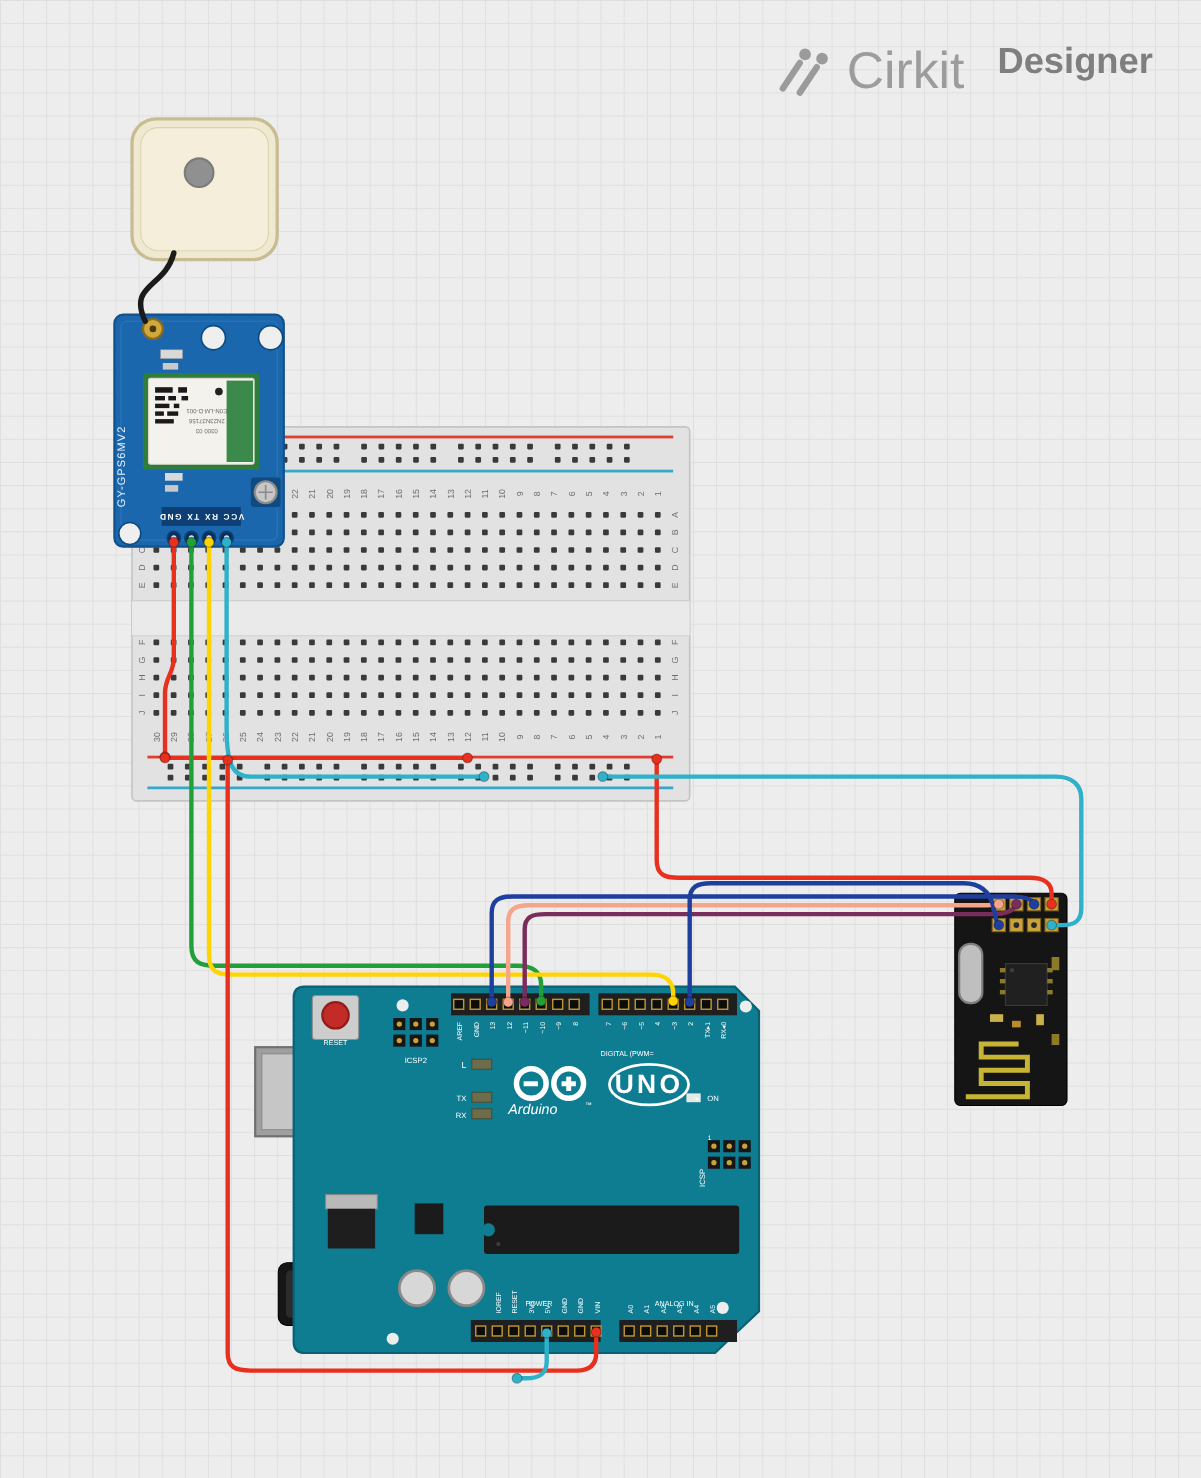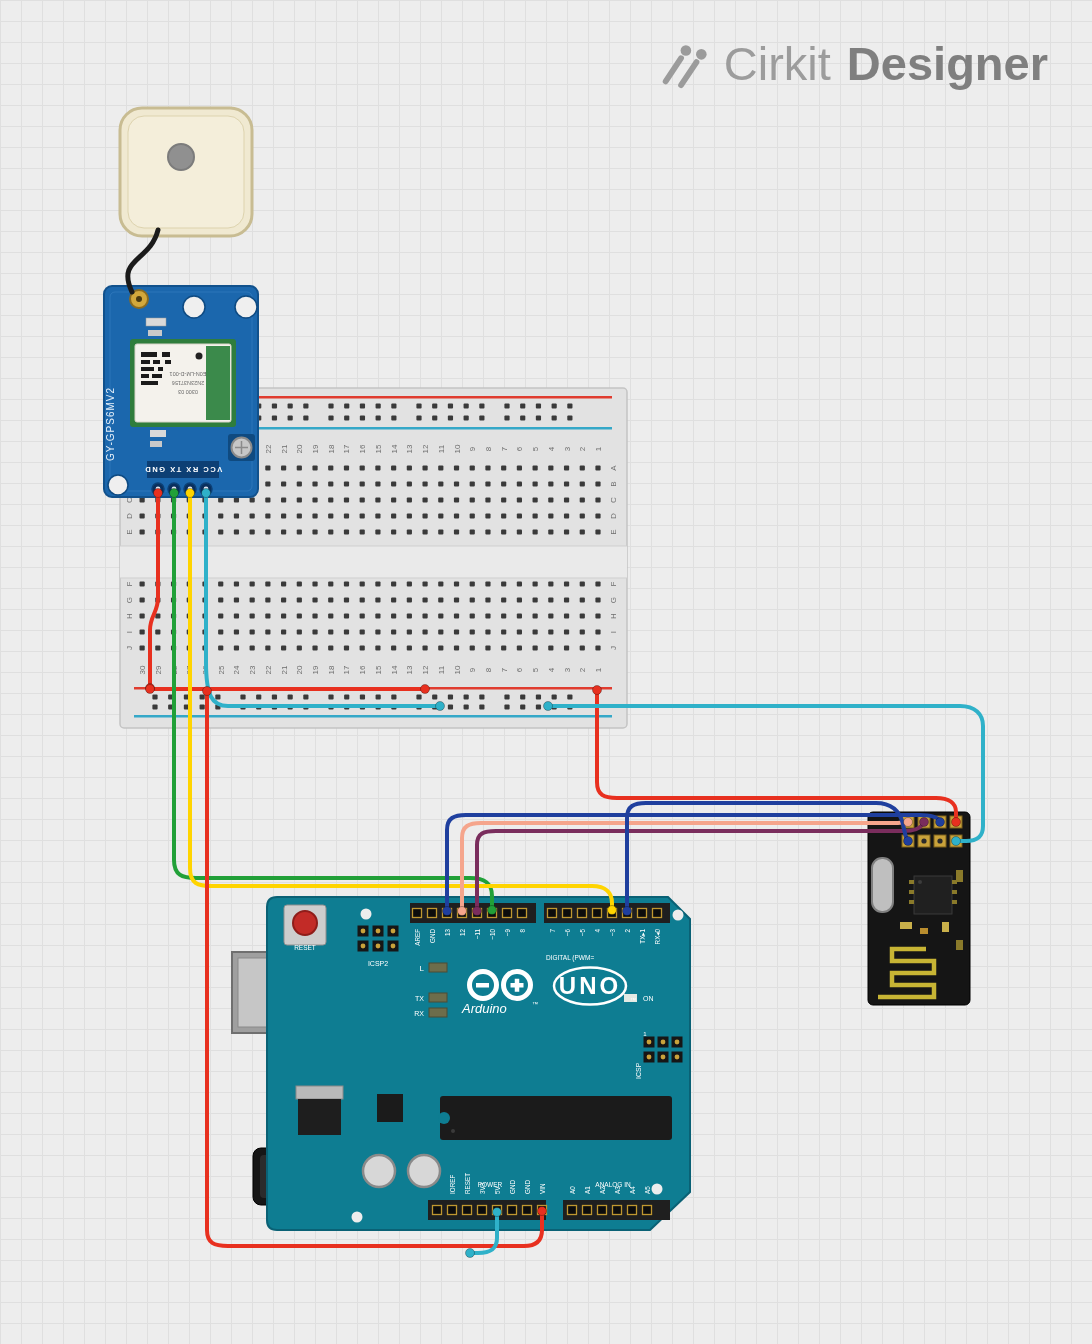--- a/index.html
+++ b/index.html
@@ -6,23 +6,23 @@
   body{margin:0;background:#e9e9e9}
   .canvas{
     position:relative;width:1092px;height:1344px;overflow:hidden;
     background-color:#ededed;
     background-image:linear-gradient(#dfdfdf 1px,transparent 1px),
                      linear-gradient(90deg,#dfdfdf 1px,transparent 1px);
     background-size:21px 21px;
     font-family:"Liberation Sans",sans-serif;
   }
   #scene{position:absolute;left:0;top:0}
-  .brand{position:absolute;top:36px;right:44px;display:flex;align-items:center;gap:14px;user-select:none}
+  .brand{position:absolute;top:36px;right:44px;display:flex;gap:14px;user-select:none}
   .brand-light{font-size:47px;color:#9c9c9c;font-weight:400}
-  .brand-bold{font-size:47px;color:#7f7f7f;font-weight:700;margin-left:2px}
+  .brand-bold{font-size:33px;color:#7f7f7f;font-weight:700;margin-left:16px}
   svg text{font-family:"Liberation Sans",sans-serif}
 </style>
 </head>
 <body>
 
 <div class="canvas">
 
   <div class="brand">
     <svg width="54" height="54" viewBox="0 0 56 56">
       <g stroke="#9b9b9b" stroke-width="6" stroke-linecap="round" fill="none">

